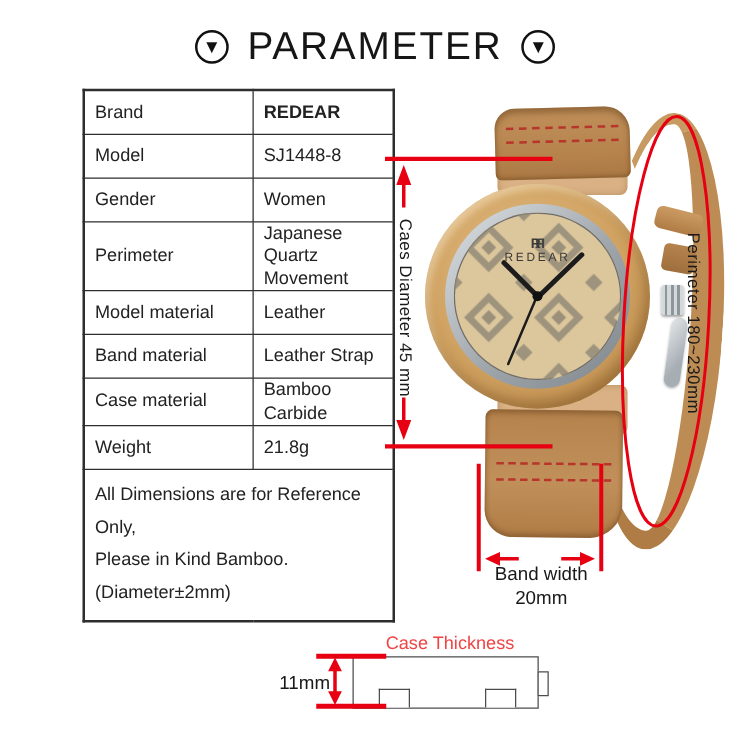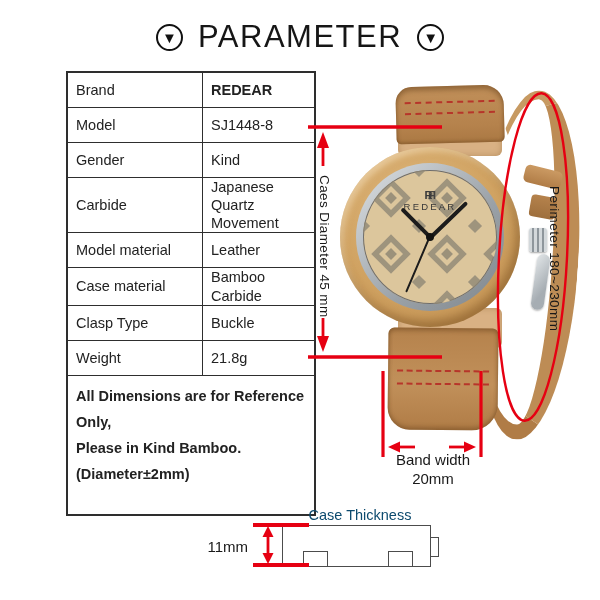--- a/index.html
+++ b/index.html
@@ -15,21 +15,21 @@
   .hdr-title{font-size:31px;letter-spacing:1.5px;color:#161616;font-weight:500;}
 
   
   .spec{position:absolute;left:19px;top:71px;width:250px;border-collapse:collapse;
         border:2px solid #2e2e2e;table-layout:fixed;margin-left:47px;}
   .spec td{border:1.5px solid #2e2e2e;font-size:14.5px;color:#222;
            padding:0 4px 0 8px;height:34px;vertical-align:middle;line-height:1.25;}
   .spec td.lbl{width:122px;}
   .spec td.val{white-space:pre-line;}
   .spec tr.brand td.val{font-weight:bold;}
-  .spec td.note{height:auto;padding:7px 8px 27px 8px;font-size:14.5px;line-height:1.8;font-weight:bold;}
+  .spec td.note{height:auto;padding:7px 8px 9px 8px;font-size:14.5px;line-height:1.8;}
   .note span{display:block;}
 
   
   .watch{position:absolute;left:300px;top:70px;width:300px;height:430px;}
   .strap-top{position:absolute;left:96px;top:16px;width:108px;height:57px;z-index:3;
              background:linear-gradient(180deg,#c1905a,#b5824c 70%,#aa7843);
              border-radius:16px 20px 5px 5px;transform:rotate(-1.5deg);
              box-shadow:inset 0 4px 5px rgba(90,55,20,.45), inset 0 -2px 3px rgba(90,55,20,.3);}
   .stitch{position:absolute;left:9px;right:9px;height:0;border-top:2.5px dashed #b7352a;}
   .strap-bottom{position:absolute;left:88px;top:258px;width:110px;height:102px;z-index:3;
@@ -77,32 +77,32 @@
 
   .vlabel{position:absolute;writing-mode:vertical-rl;font-size:13.5px;color:#191919;
           letter-spacing:.4px;z-index:11;white-space:nowrap;}
   .lbl-diam{left:17px;top:105px;height:150px;}
   .lbl-peri{left:247px;top:116px;height:150px;}
   .bandw{position:absolute;left:83px;top:381px;width:100px;text-align:center;z-index:11;
          font-size:15px;color:#191919;line-height:1.25;}
 
   
   .ct-title{position:absolute;left:299px;top:507px;width:122px;text-align:center;
-            font-size:14.5px;color:#0c4a6e;}
+            font-size:14.5px;color:#ef4444;}
   .ct-rect{position:absolute;left:282px;top:525px;width:149px;height:42px;background:#fff;
            border:1.6px solid #4c4c4c;box-sizing:border-box;}
   .ct-crown{position:absolute;left:430px;top:537px;width:9px;height:20px;background:#fff;
            border:1.6px solid #4c4c4c;box-sizing:border-box;}
   .ct-notch{position:absolute;top:551px;width:25px;height:15px;background:#fff;
            border:1.6px solid #4c4c4c;border-bottom:none;box-sizing:border-box;}
   .ct-n1{left:303px;} .ct-n2{left:388px;}
   .ct-red{position:absolute;left:253px;width:56px;height:4px;background:#e60012;z-index:12;}
   .ct-red.top{top:523px;} .ct-red.bot{top:563px;}
   .ct-arrow{position:absolute;left:255px;top:525px;z-index:12;}
-  .ct-value{position:absolute;left:196px;top:538px;width:52px;text-align:right;
+  .ct-value{position:absolute;left:212px;top:538px;width:52px;text-align:right;
             font-size:15px;color:#191919;}
 </style>
 </head>
 <body>
 
 <div id="canvas">
 
   <div class="hdr">
     <span class="hdr-icon">
       <span>▼</span>
@@ -118,38 +118,38 @@
       <tr class="brand">
         <td class="lbl">Brand</td>
         <td class="val">REDEAR</td>
       </tr>
       <tr>
         <td class="lbl">Model</td>
         <td class="val">SJ1448-8</td>
       </tr>
       <tr>
         <td class="lbl">Gender</td>
-        <td class="val">Kind</td>
-      </tr>
-      <tr>
-        <td class="lbl">Carbide</td>
+        <td class="val">Women</td>
+      </tr>
+      <tr>
+        <td class="lbl">Perimeter</td>
         <td class="val">Japanese
 Quartz Movement</td>
       </tr>
       <tr>
         <td class="lbl">Model material</td>
         <td class="val">Leather</td>
       </tr>
       <tr>
+        <td class="lbl">Band material</td>
+        <td class="val">Leather Strap</td>
+      </tr>
+      <tr>
         <td class="lbl">Case material</td>
         <td class="val">Bamboo Carbide</td>
-      </tr>
-      <tr>
-        <td class="lbl">Clasp Type</td>
-        <td class="val">Buckle</td>
       </tr>
       <tr>
         <td class="lbl">Weight</td>
         <td class="val">21.8g</td>
       </tr>
       <tr>
         <td class="note" colspan="2">
           <span>All Dimensions are for Reference Only,</span>
           <span>Please in Kind Bamboo.</span>
           <span>(Diameter±2mm)</span>

